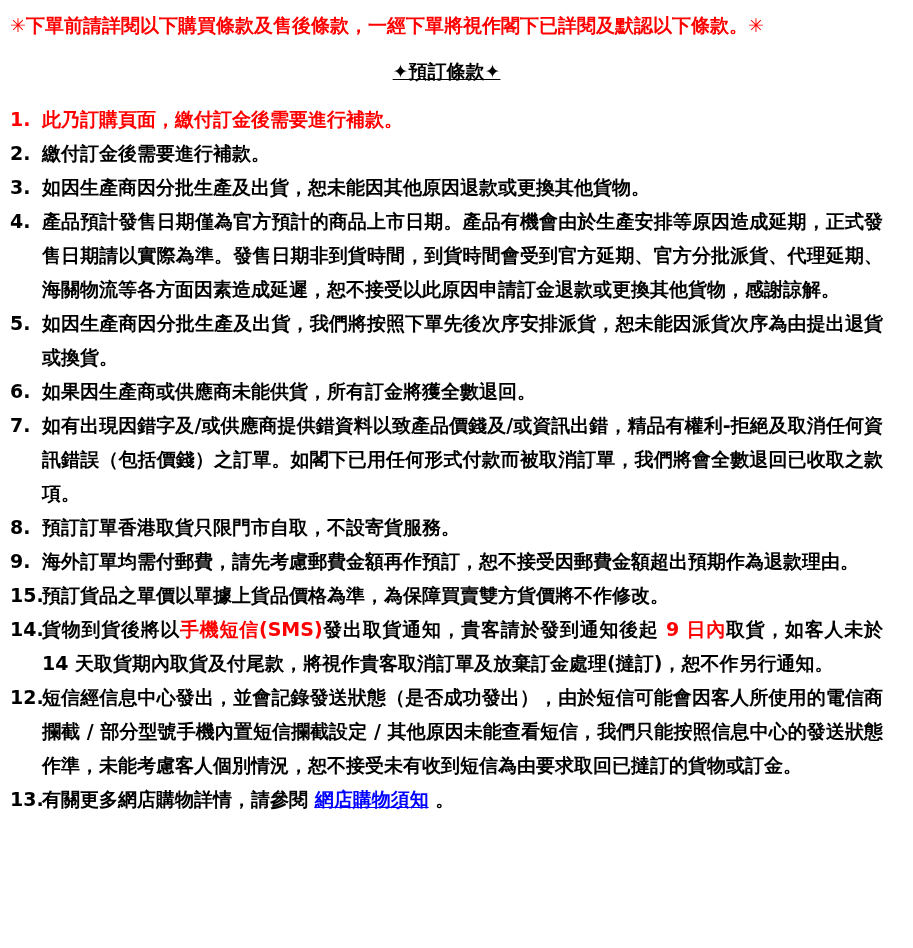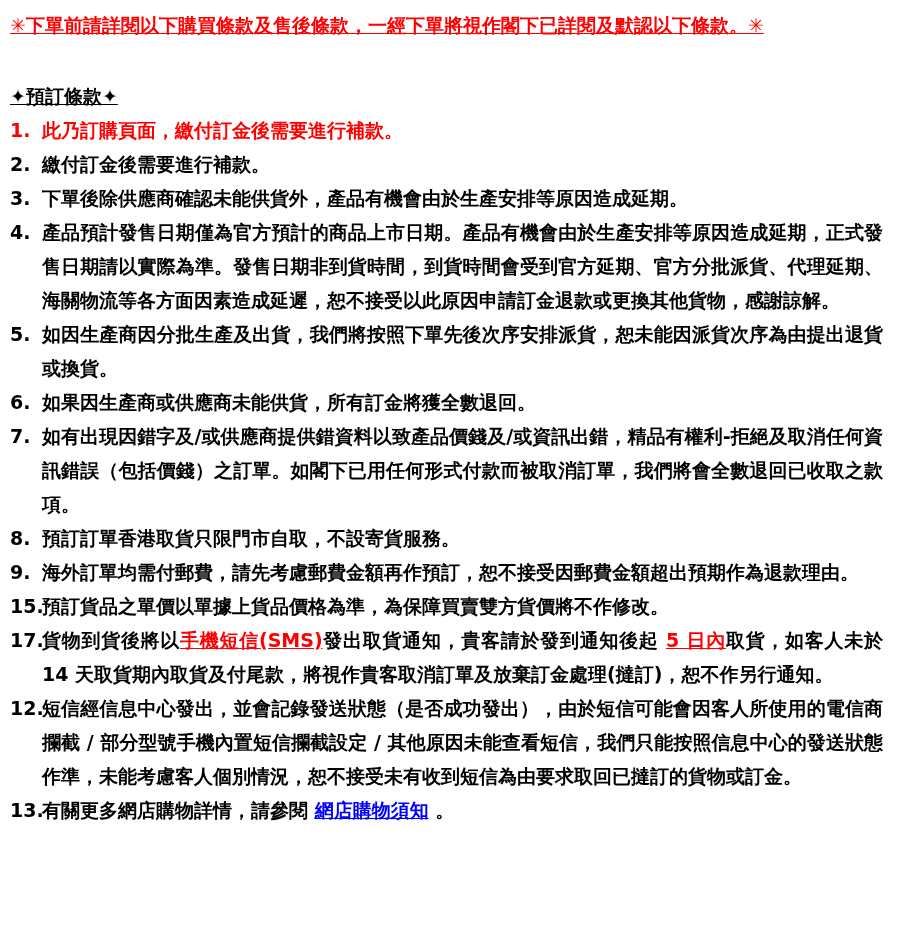--- a/index.html
+++ b/index.html
@@ -9,41 +9,41 @@
     min-height: 948px;
     font-family: "DejaVu Sans", sans-serif;
     font-weight: bold;
     color: var(--text, #000);
     font-size: 19px;
     line-height: 34px;
     padding: 8px 30px 12px 10px;
   }
   .notice-title {
     color: var(--red, #f00);
-    text-decoration: underline;
-    margin-bottom: 37px;
+    margin-bottom: 12px;
   }
   .section-heading {
     color: var(--text, #000);
     text-decoration: underline;
+    margin-bottom: 14px;
+    text-align: center;
   }
   .terms-list { list-style: none; }
   .term-item { display: flex; }
   .term-num {
     flex: 0 0 32px;
     max-width: 32px;
   }
   .term-text {
     flex: 1;
     text-align: justify;
   }
   .red { color: var(--red, #f00); }
   .red-underline {
     color: var(--red, #f00);
-    text-decoration: underline;
   }
   a.shop-link {
     color: var(--link_blue, #00f);
     text-decoration: underline;
     cursor: pointer;
   }
 </style>
 </head>
 <body>
 
@@ -58,21 +58,21 @@
     <div class="term-text"><span class="red">此乃訂購頁面，繳付訂金後需要進行補款。</span></div>
   </div>
 
   <div class="term-item">
     <span class="term-num">2.</span>
     <div class="term-text"><span>繳付訂金後需要進行補款。</span></div>
   </div>
 
   <div class="term-item">
     <span class="term-num">3.</span>
-    <div class="term-text"><span>下單後除供應商確認未能供貨外，產品有機會由於生產安排等原因造成延期。</span></div>
+    <div class="term-text"><span>如因生產商因分批生產及出貨，恕未能因其他原因退款或更換其他貨物。</span></div>
   </div>
 
   <div class="term-item">
     <span class="term-num">4.</span>
     <div class="term-text"><span>產品預計發售日期僅為官方預計的商品上市日期。產品有機會由於生產安排等原因造成延期，正式發售日期請以實際為準。發售日期非到貨時間，到貨時間會受到官方延期、官方分批派貨、代理延期、海關物流等各方面因素造成延遲，恕不接受以此原因申請訂金退款或更換其他貨物，感謝諒解。</span></div>
   </div>
 
   <div class="term-item">
     <span class="term-num">5.</span>
     <div class="term-text"><span>如因生產商因分批生產及出貨，我們將按照下單先後次序安排派貨，恕未能因派貨次序為由提出退貨或換貨。</span></div>
@@ -97,22 +97,22 @@
     <span class="term-num">9.</span>
     <div class="term-text"><span>海外訂單均需付郵費，請先考慮郵費金額再作預訂，恕不接受因郵費金額超出預期作為退款理由。</span></div>
   </div>
 
   <div class="term-item">
     <span class="term-num">15.</span>
     <div class="term-text"><span>預訂貨品之單價以單據上貨品價格為準，為保障買賣雙方貨價將不作修改。</span></div>
   </div>
 
   <div class="term-item">
-    <span class="term-num">17.</span>
-    <div class="term-text"><span>貨物到貨後將以</span><span class="red-underline">手機短信(SMS)</span><span>發出取貨通知，貴客請於發到通知後起 </span><span class="red-underline">5 日內</span><span>取貨，如客人未於 14 天取貨期內取貨及付尾款，將視作貴客取消訂單及放棄訂金處理(撻訂)，恕不作另行通知。</span></div>
+    <span class="term-num">14.</span>
+    <div class="term-text"><span>貨物到貨後將以</span><span class="red-underline">手機短信(SMS)</span><span>發出取貨通知，貴客請於發到通知後起 </span><span class="red-underline">9 日內</span><span>取貨，如客人未於 14 天取貨期內取貨及付尾款，將視作貴客取消訂單及放棄訂金處理(撻訂)，恕不作另行通知。</span></div>
   </div>
 
   <div class="term-item">
     <span class="term-num">12.</span>
     <div class="term-text"><span>短信經信息中心發出，並會記錄發送狀態（是否成功發出），由於短信可能會因客人所使用的電信商攔截 / 部分型號手機內置短信攔截設定 / 其他原因未能查看短信，我們只能按照信息中心的發送狀態作準，未能考慮客人個別情況，恕不接受未有收到短信為由要求取回已撻訂的貨物或訂金。</span></div>
   </div>
 
   <div class="term-item">
     <span class="term-num">13.</span>
     <div class="term-text"><span>有關更多網店購物詳情，請參閱 </span><a class="shop-link">網店購物須知</a><span> 。</span></div>

